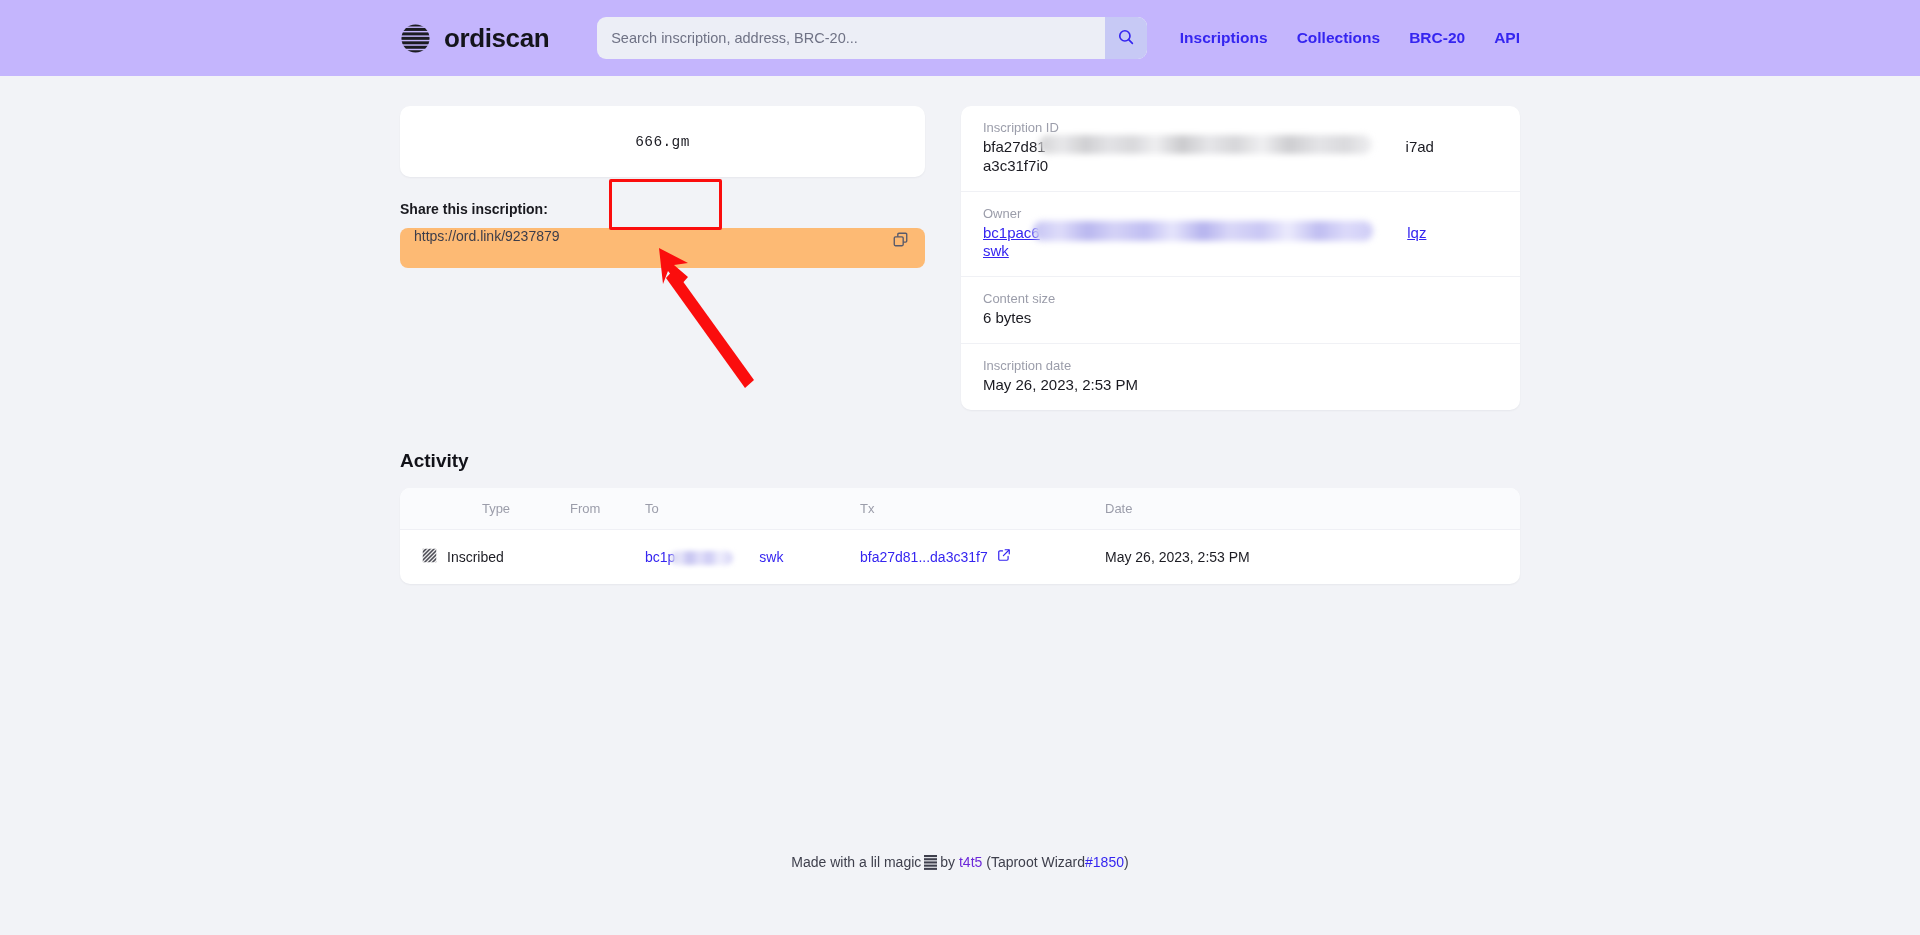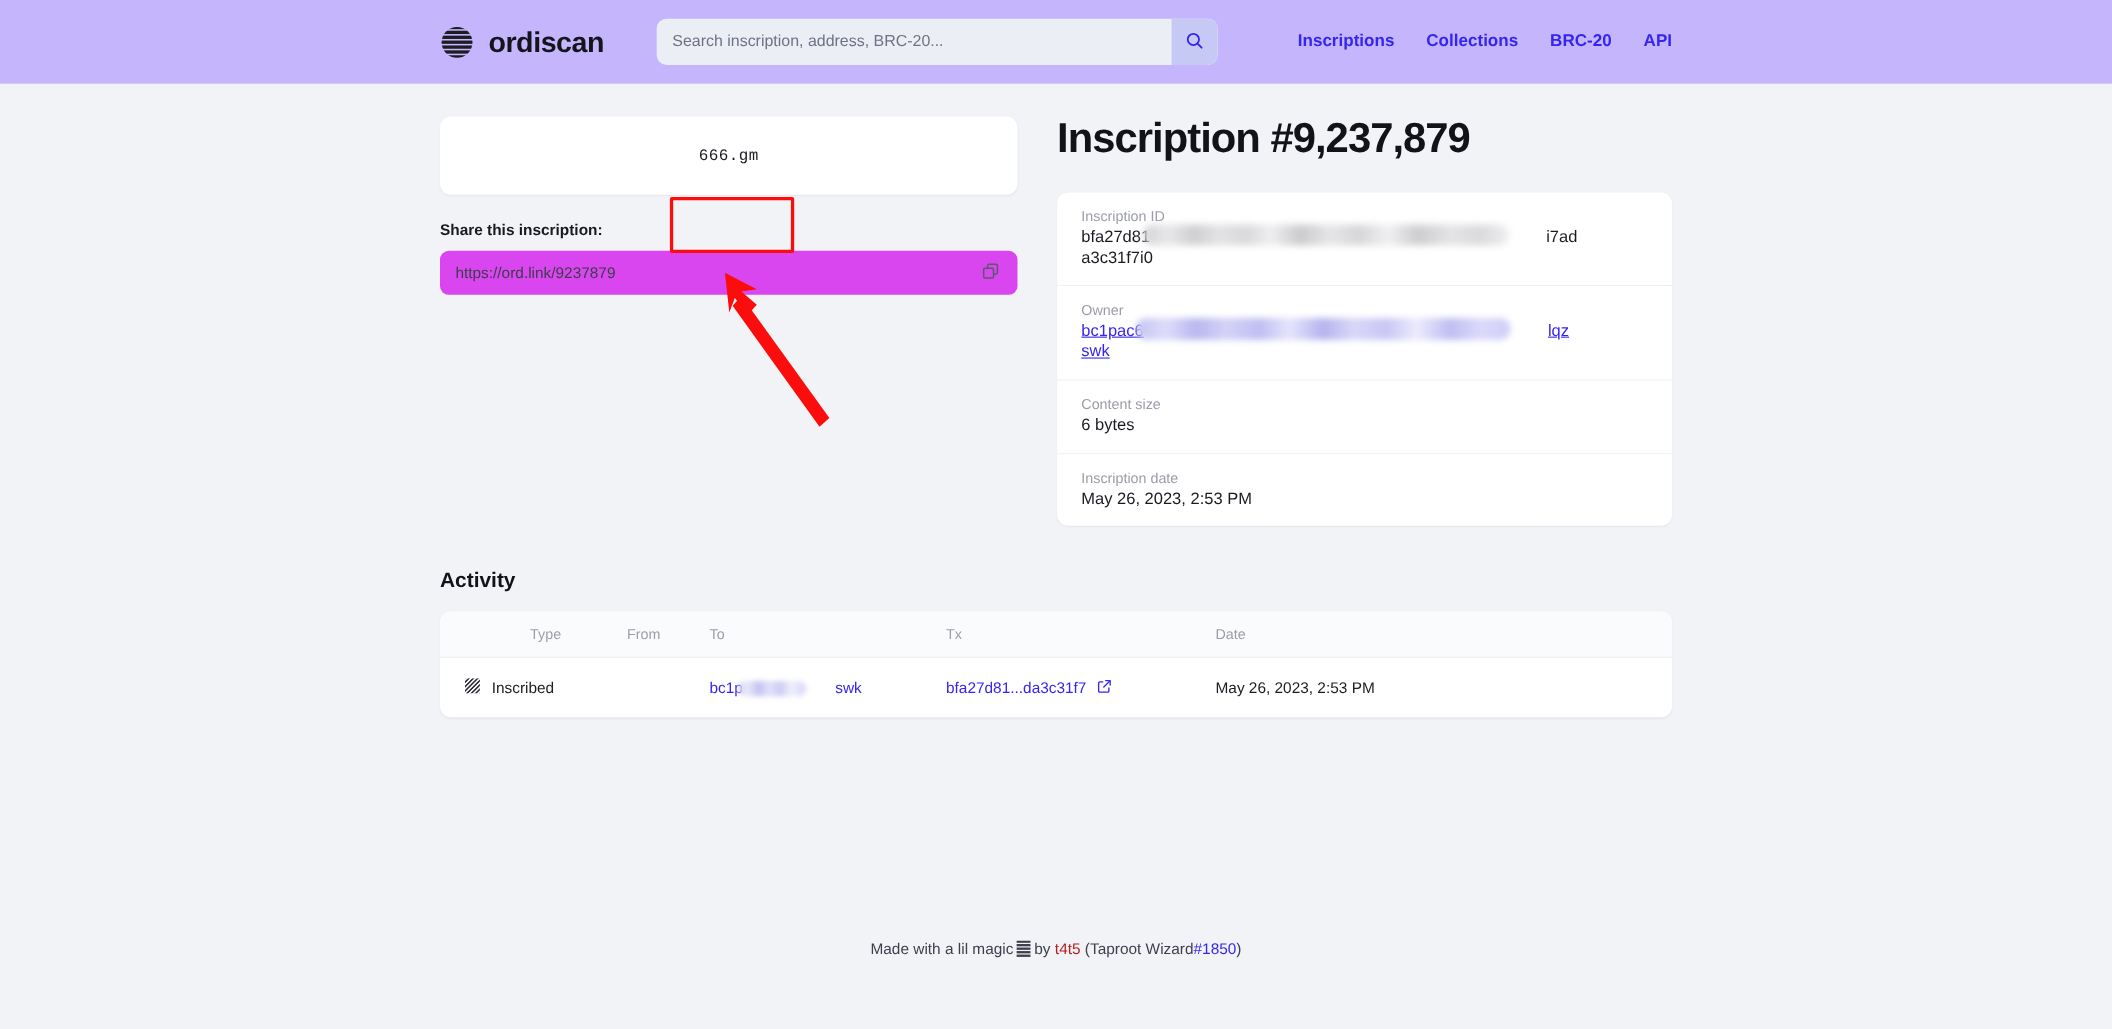--- a/index.html
+++ b/index.html
@@ -51,21 +51,21 @@
 
   .brand-name {
     font-size: 26px;
     font-weight: 700;
     letter-spacing: -0.4px;
     color: #14141b;
   }
 
   .search-wrap {
     position: relative;
-    width: 510px;
+    width: 550px;
     height: 42px;
     background: #eceef6;
     border-radius: 9px;
     display: flex;
     align-items: center;
     overflow: hidden;
     margin-left: 22px;
   }
 
   .search-input {
@@ -165,24 +165,24 @@
   .share-label {
     margin-top: 24px;
     font-size: 14px;
     font-weight: 700;
     color: #19191f;
   }
 
   .share-box {
     margin-top: 11px;
     height: 40px;
-    background: #d946ef;
+    background: #fdba74;
     border-radius: 8px;
     display: flex;
-    align-items: center;
+    align-items: flex-start;
     padding: 0 12px 0 14px;
   }
 
   .share-url {
     flex: 1;
     font-size: 14px;
     color: #3c3d4a;
   }
 
   .copy-btn {
@@ -339,21 +339,21 @@
   
   .footer {
     position: absolute;
     left: 0;
     right: 0;
     bottom: 62px;
     text-align: center;
     font-size: 14px;
     color: #3e3f4c;
   }
-  .footer a { color: #b91c1c; text-decoration: none; font-weight: 400; }
+  .footer a { color: #6d28d9; text-decoration: none; font-weight: 400; }
   .footer .wiz { color: #3525f0; }
   .footer .mini-logo {
     display: inline-block;
     vertical-align: -3px;
     margin: 0 3px;
   }
 
   
   .anno-box {
     position: absolute;
@@ -441,21 +441,20 @@
                 <path d="M8.2 8.2V4.8a1.6 1.6 0 0 1 1.6-1.6h9.4a1.6 1.6 0 0 1 1.6 1.6v9.4a1.6 1.6 0 0 1-1.6 1.6h-3.4"></path>
               </svg>
             </span>
           </button>
         </div>
 
       </div>
 
       <div class="right-col">
 
-        <h1 class="page-title">Inscription #9,237,879</h1>
 
         <div class="detail-card">
 
           <div class="detail-row" style="position:relative;">
             <div class="detail-label">Inscription ID</div>
             <div class="detail-value">
               <span>bfa27d81</span><span style="opacity:0">xxxxxxxxxxxxxxxxxxxxxxxxxxxxxxxxxxxxxxxxxxxxxxxx</span><span>i7ad</span><br>
               <span>a3c31f7i0</span>
             </div>
             <span class="redact redact-id" style="left:78px; top:29px; width:333px; height:19px;"></span>

